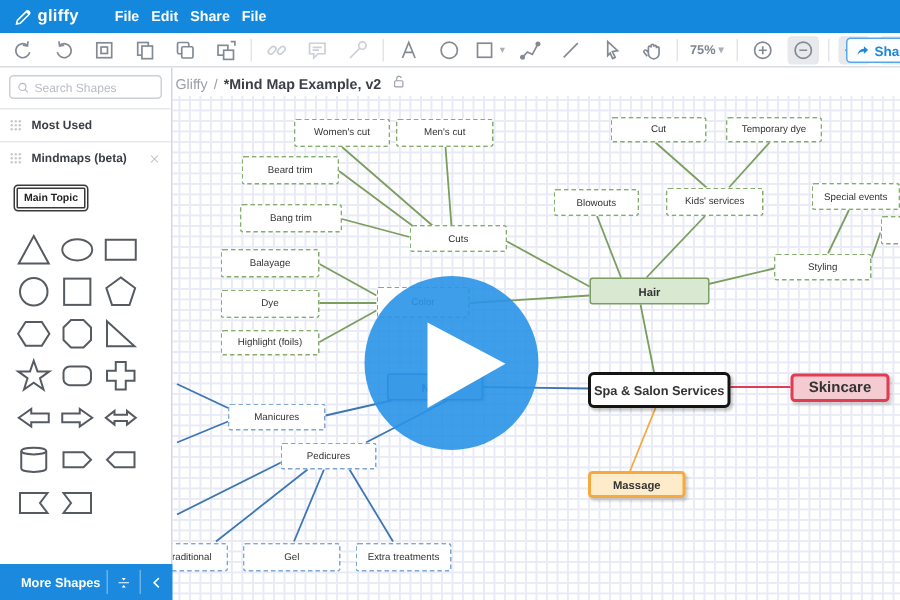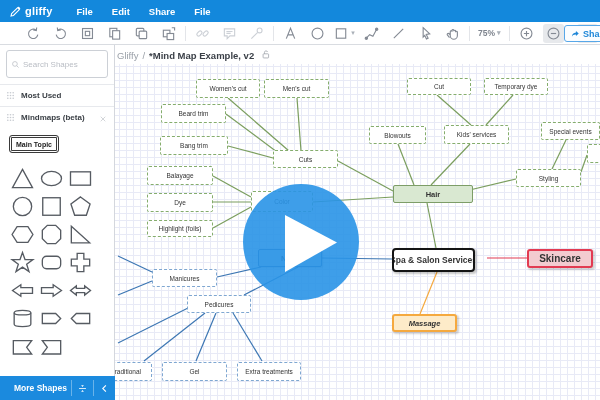--- a/index.html
+++ b/index.html
@@ -10,27 +10,27 @@
     background:#fff;
   }
   
   .topbar {
     position:absolute; left:0; top:0; width:600px; height:22px;
     background:#1388dc; display:flex; align-items:center; z-index:40;
   }
   .logo { display:flex; align-items:center; margin-left:9px; color:#fff; }
   .logo svg { width:13px; height:13px; margin-right:3px; }
   .logo-text { font-size:11px; font-weight:bold; letter-spacing:.2px; }
-  .menus { display:flex; margin-left:24px; gap:19px; }
+  .menus { display:flex; margin-left:24px; gap:8px; }
   .menu-item { color:#fff; font-size:9.5px; font-weight:bold; cursor:default; }
   
   .toolbar {
     position:absolute; left:0; top:22px; width:600px; height:23px;
     background:#fff; border-bottom:1px solid #d9dce1;
-    display:flex; align-items:center; z-index:39; padding-left:20px;
+    display:flex; align-items:center; z-index:39; padding-left:2px;
   }
   .tgroup { display:flex; align-items:center; }
   .tsep { width:1px; height:15px; background:#e3e5e9; margin:0 3px; }
   .tbtn {
     width:21px; height:19px; margin:0 3px; border-radius:3px;
     display:flex; align-items:center; justify-content:center;
     color:#848a94; position:relative;
   }
   .tbtn svg { width:15px; height:15px; stroke:currentColor; stroke-width:1.2; fill:none; }
   .tbtn.active { background:#e7e9ec; }
@@ -69,33 +69,33 @@
   .leaf-green { border:1px dashed #85ad6d; }
   .leaf-blue  { border:1px dashed #7fa7d1; }
   .hub-green  { background:#d9e8d1; border:1.5px solid #7d9d67; font-weight:bold; font-size:7.5px; }
   .hub-blue   { background:#cdd9e5; border:1.5px solid #38679f; font-weight:bold; font-size:7.5px;
                 box-shadow:1px 1px 2px rgba(0,0,0,.25); }
   .main-node  { background:#fff; border:2px solid #141414; border-radius:4px; font-weight:bold;
                 font-size:8.5px; box-shadow:1.5px 1.5px 2px rgba(0,0,0,.22); }
   .hub-red    { background:#f3cbd0; border:2px solid #e23b52; border-radius:3px; font-weight:bold;
                 font-size:10px; box-shadow:1.5px 1.5px 2px rgba(0,0,0,.18); }
   .hub-orange { background:#fdebc9; border:2px solid #f5a93f; border-radius:3px; font-weight:bold;
-                font-size:7.5px; box-shadow:1.5px 1.5px 2px rgba(0,0,0,.18);font-style:italic; }
+                font-size:7.5px; box-shadow:1.5px 1.5px 2px rgba(0,0,0,.18); }
   
   .play-overlay {
     position:absolute; left:243px; top:139px; width:116px; height:116px;
     background:rgba(41,148,231,.9); border-radius:50%; z-index:6;
     display:flex; align-items:center; justify-content:center;
   }
   
   .sidebar {
     position:absolute; left:0; top:45px; width:115px; height:331px;
     background:#fff; border-right:1px solid #d4d7dd; z-index:10; overflow:hidden;
   }
-  .search-wrap { margin:5px 6px 6px 6px; height:28px; border:1px solid #ccd0d6;
+  .search-wrap { margin:5px 6px 6px 6px; height:16px; border:1px solid #ccd0d6;
     border-radius:3px; display:flex; align-items:center; padding:0 4px; gap:3px; }
   .search-wrap svg { width:9px; height:9px; stroke:#b6bac1; fill:none; stroke-width:1.3; flex:0 0 auto;}
   .search-input { border:none; outline:none; width:100%; font-size:8px;
     font-family:"Liberation Sans",sans-serif; color:#444; }
   .search-input::placeholder { color:#b9bdc4; }
   .section-row { height:22px; border-top:1px solid #e7e9ed; display:flex; align-items:center;
     padding:0 6px; position:relative; }
   .dots { width:9px; height:9px; margin-right:6px; flex:0 0 auto; }
   .dots circle { fill:#c6cad0; }
   .section-label { font-size:8px; color:#3a3f45; font-weight:bold; }
@@ -167,21 +167,21 @@
       <div class="node leaf-green" style="left: 251px; top: 146px; width: 62px; height: 21px;">Color</div>
       <div class="node leaf-green" style="left: 407px; top: 33px; width: 64px; height: 17px;">Cut</div>
       <div class="node leaf-green" style="left: 484px; top: 33px; width: 64px; height: 17px;">Temporary dye</div>
       <div class="node leaf-green" style="left: 369px; top: 81px; width: 57px; height: 18px;">Blowouts</div>
       <div class="node leaf-green" style="left: 444px; top: 80px; width: 65px; height: 19px;">Kids' services</div>
       <div class="node leaf-green" style="left: 541px; top: 77px; width: 59px; height: 18px;">Special events</div>
       <div class="node leaf-green" style="left: 516px; top: 124px; width: 65px; height: 18px;">Styling</div>
       <div class="node leaf-green" style="left: 587px; top: 99px; width: 18px; height: 19px;"></div>
       <div class="node hub-green" style="left: 393px; top: 140px; width: 80px; height: 18px;">Hair</div>
       <div class="node hub-blue" style="left: 258px; top: 204px; width: 64px; height: 18px;">Nails</div>
-      <div class="node main-node" style="left: 392px; top: 203px; width: 83px; height: 24px;">Spa &amp; Salon Services</div>
+      <div class="node main-node" style="left: 392px; top: 203px; width: 95px; height: 24px;">Spa &amp; Salon Services</div>
       <div class="node hub-red" style="left: 527px; top: 204px; width: 66px; height: 19px;">Skincare</div>
       <div class="node hub-orange" style="left: 392px; top: 269px; width: 65px; height: 18px;">Massage</div>
       <div class="node leaf-blue" style="left: 152px; top: 224px; width: 65px; height: 18px;">Manicures</div>
       <div class="node leaf-blue" style="left: 187px; top: 250px; width: 64px; height: 18px;">Pedicures</div>
       <div class="node leaf-blue" style="left: 100px; top: 317px; width: 52px; height: 19px;">Traditional</div>
       <div class="node leaf-blue" style="left: 162px; top: 317px; width: 65px; height: 19px;">Gel</div>
       <div class="node leaf-blue" style="left: 237px; top: 317px; width: 64px; height: 19px;">Extra treatments</div>
     </div>
   <div class="title-band"></div>
   <div class="doc-title">

